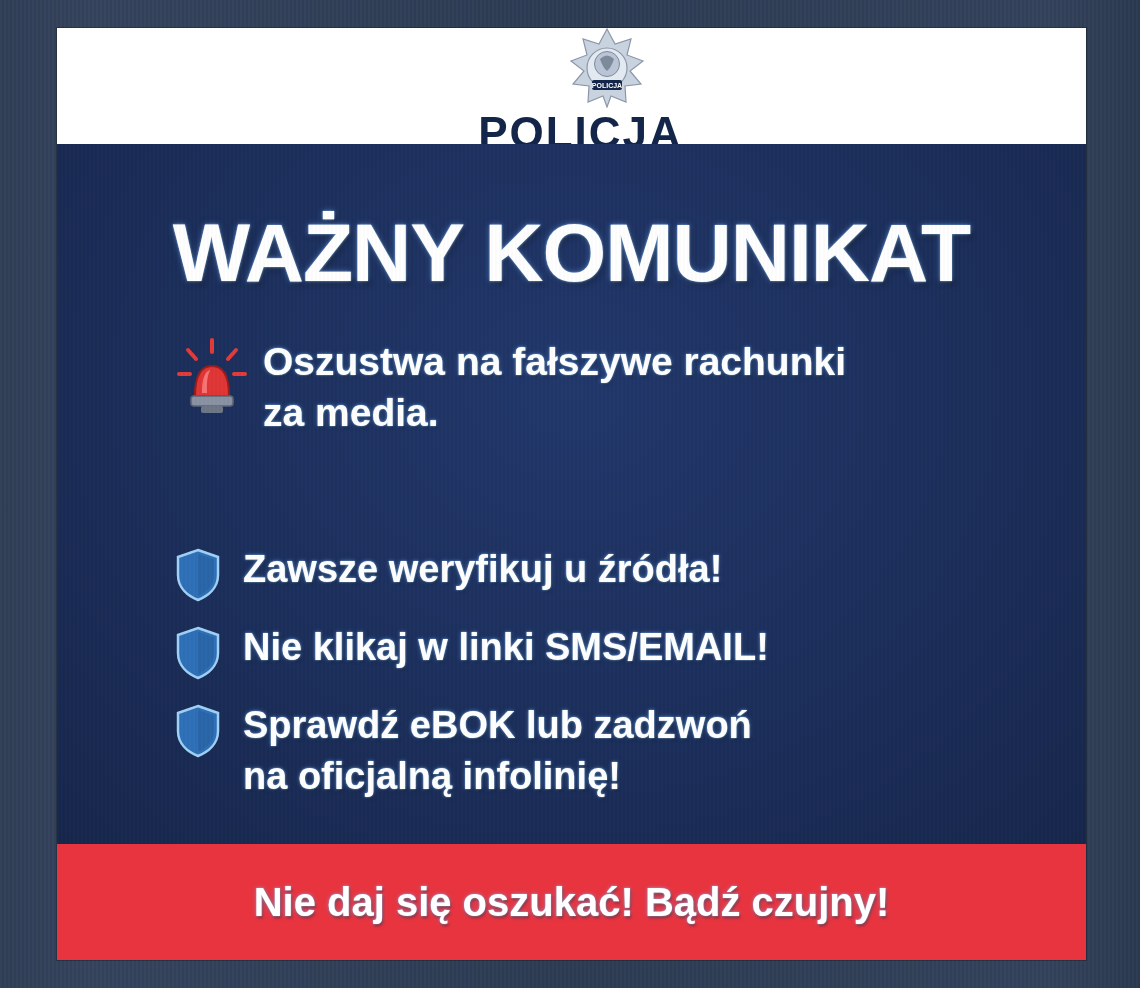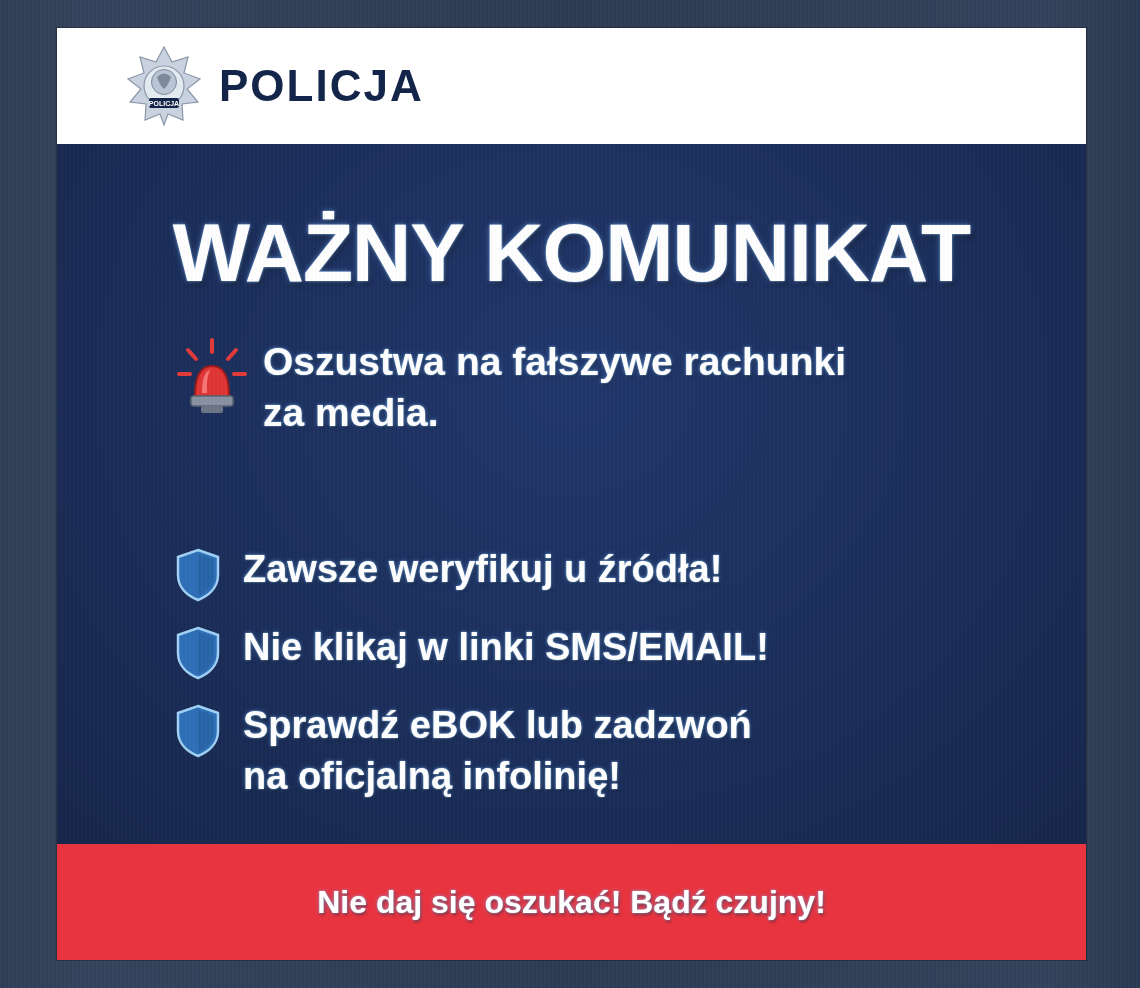--- a/index.html
+++ b/index.html
@@ -47,20 +47,21 @@
   
   .header {
     position: absolute;
     left: 0;
     top: 0;
     width: 100%;
     height: 116px;
     background: #ffffff;
     display: flex;
     align-items: center;
+    flex-direction: column;
   }
   .logo-badge {
     margin-left: 70px;
     width: 74px;
     height: 80px;
     position: relative;
     flex: 0 0 auto;
   }
   .logo-badge svg { display: block; }
   .brand {
@@ -164,21 +165,21 @@
     left: 0;
     bottom: 0;
     width: 100%;
     height: 116px;
     background: #e8343f;
     display: flex;
     align-items: center;
     justify-content: center;
   }
   .footer-text {
-    font-size: 32px;
+    font-size: 40px;
     font-weight: bold;
     color: #ffffff;
     text-shadow: 0 0 2px rgba(160,210,255,0.75), 0 0 5px rgba(120,180,255,0.4), 1px 2px 3px rgba(0,0,0,0.45);
     white-space: nowrap;
   }
 </style>
 </head>
 <body>
 
 <div class="page">

